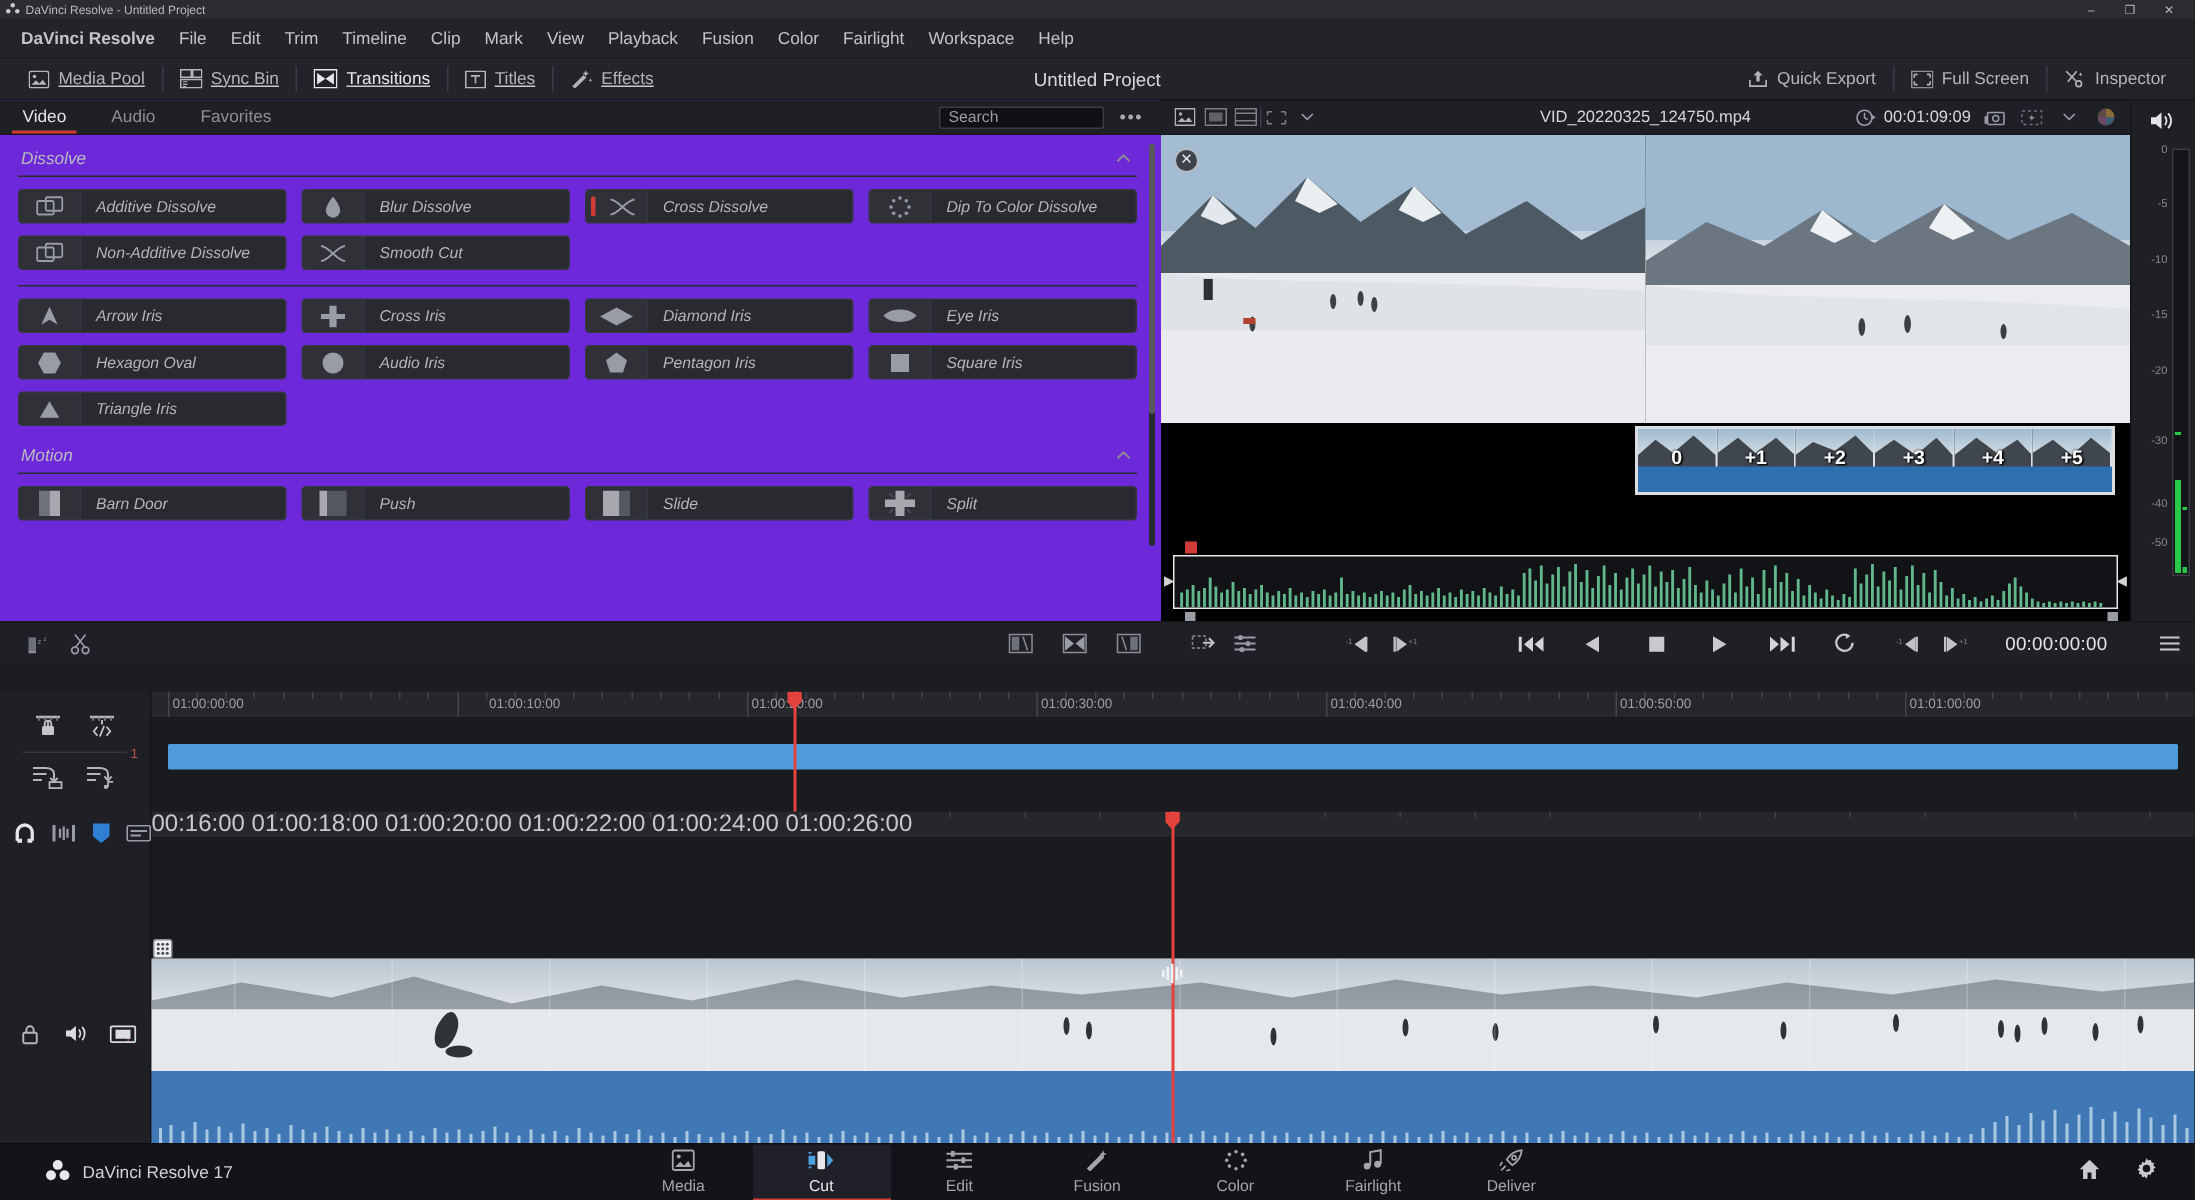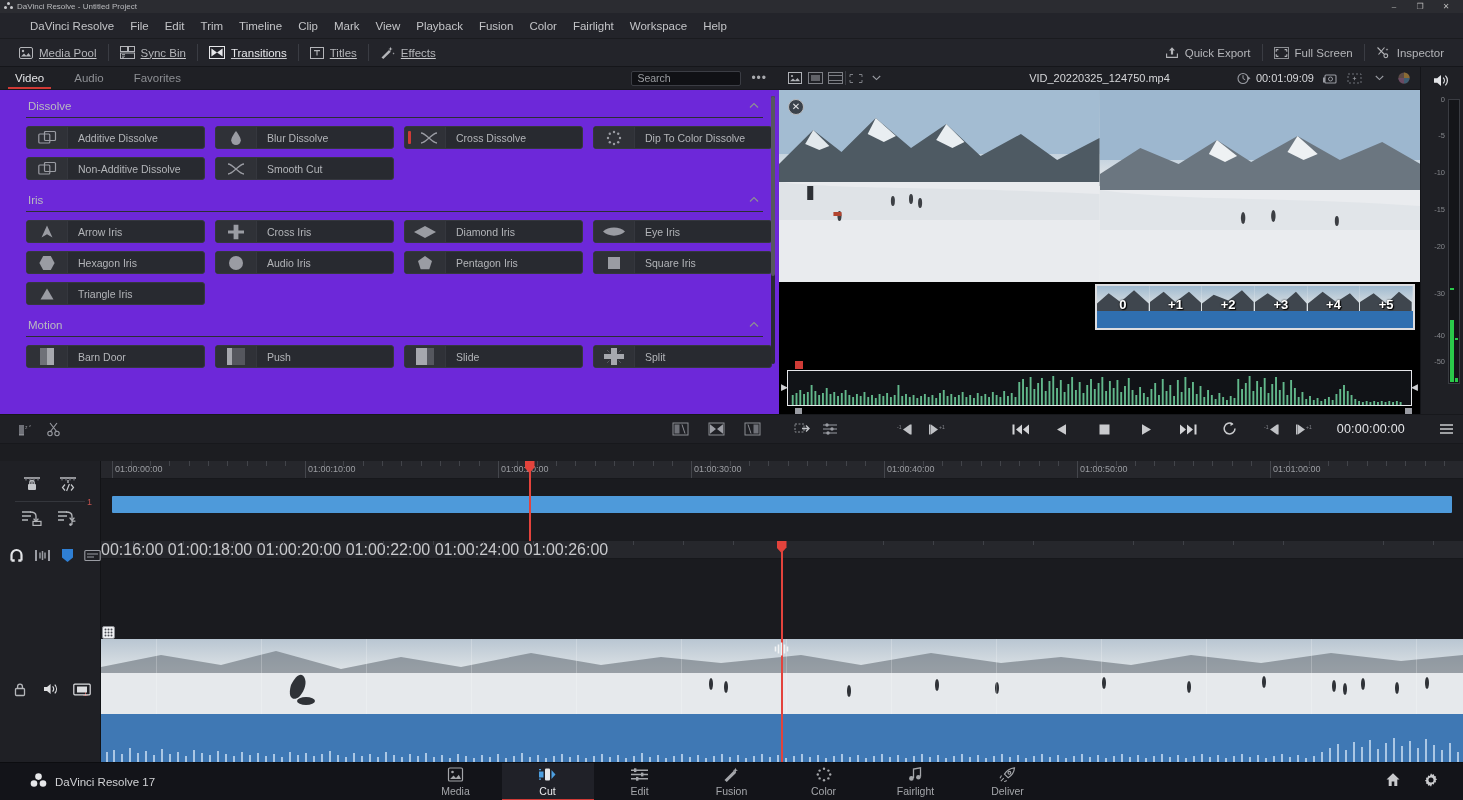--- a/index.html
+++ b/index.html
@@ -29,21 +29,21 @@
     font-size:8px; color:#bbb;
   }
 
   
   .menubar {
     height: 26px; background: #23242a; display: flex; align-items: center;
     padding-left: 6px; font-size: 11.5px; color: #c3c4c7; flex:none;
     border-bottom: 1px solid #1a1b1f;
   }
   .menubar .mi { padding: 0 8px; line-height: 26px; white-space: nowrap; cursor: default; }
-  .menubar .mi.brand { font-weight: 400; margin-left: 16px; }
+  .menubar .mi.brand { font-weight: 700; }
 
   
   .toolbar {
     height: 28px; background: #23242a; display: flex; align-items: center;
     padding: 0 8px; flex:none; position: relative;
     border-bottom: 1px solid #15161a;
   }
   .tb-group { display:flex; align-items:center;text-decoration:underline; }
   .tb-item {
     display:flex;align-items:center;gap:6px; padding: 0 11px; height:24px;
@@ -73,21 +73,21 @@
   .fx-tab.sel { color:#e3e4e7; }
   .fx-tab.sel::after{content:"";position:absolute;left:8px;right:8px;bottom:0;height:2px;background:#d13a36;}
   .fx-search-wrap { margin-left:auto; display:flex; align-items:center; gap:4px; padding-right:6px; }
   .fx-search {
     width:110px; height:15px; background:#101115; border:1px solid #3b3d44; border-radius:2px;
     font-size:10.5px; color:#9b9da2; padding:0 5px; font-family:inherit;
   }
   .fx-search::placeholder{color:#9b9da2;}
   .fx-dots { font-size:12px; color:#a9aaae; letter-spacing:1px; padding:0 6px; cursor:default; }
 
-  .fx-scroll { flex:1; overflow:hidden; position:relative; padding: 6px 16px 0 26px; }
+  .fx-scroll { flex:1; overflow:hidden; position:relative; padding: 6px 16px 0 12px; font-style: italic; }
   .fx-sec-head {
     display:flex; align-items:center; justify-content:space-between;
     font-size:11.5px; color:#b9bbbf; padding: 4px 4px 4px 2px;
   }
   .fx-sec-head .chev { font-size:9px; color:#8d8f94; }
   .fx-sec-rule { height:1px; background:#2c2e34; margin: 1px 0 8px 0; }
   .fx-grid { display:grid; grid-template-columns: repeat(4, 179px); gap: 8px 10px; margin-bottom: 10px;}
   .fx-item {
     display:flex; align-items:stretch; height:23px; background:#282a30;
     border:1px solid #35373e; border-radius:3px; overflow:hidden; cursor:default;
@@ -294,20 +294,21 @@
           <svg width="15" height="13" viewBox="0 0 15 13">
               <path d="M1.5 11.5L9 4l1.8 1.8L3.3 13z" fill="#b4b5b9"></path>
               <path d="M10.5 0.8l.6 1.6 1.6.6-1.6.6-.6 1.6-.6-1.6-1.6-.6 1.6-.6z" fill="#b4b5b9"></path>
               <path d="M13.6 6.2l.35.95.95.35-.95.35-.35.95-.35-.95-.95-.35.95-.35z" fill="#b4b5b9"></path>
             </svg>
         </span>
         <span>Effects</span>
       </div>
     </div>
 
+    <div class="tb-title">Untitled Project</div>
 
     <div class="tb-right">
       <div class="tb-item">
         <span class="ico">
           <svg width="14" height="13" viewBox="0 0 14 13">
               <path d="M7 1.2l3 3.2H8.1v4H5.9v-4H4z" fill="#b4b5b9"></path>
               <path d="M1.6 7.4v4h10.8v-4" fill="none" stroke="#b4b5b9" stroke-width="1.1"></path>
             </svg>
         </span>
         <span>Quick Export</span>
@@ -422,28 +423,20 @@
           <div class="fx-item">
             <div class="fx-thumb">
               <svg width="20" height="14" viewBox="0 0 20 14">
                   <path d="M2 2c5 0 11 10 16 10M2 12c5 0 11-10 16-10" fill="none" stroke="#9a9ca3" stroke-width="1.3"></path>
                 </svg>
             </div>
             <div class="fx-label">Smooth Cut</div>
           </div>
         </div>
 
-        <div class="fx-sec-head">
-          <span>Iris</span>
-          <span class="chev">
-            <svg width="10" height="7" viewBox="0 0 10 7">
-                <path d="M1 5.5L5 1.5l4 4" fill="none" stroke="#8d8f94" stroke-width="1.2"></path>
-              </svg>
-          </span>
-        </div>
         <div class="fx-sec-rule"></div>
         <div class="fx-grid">
           <div class="fx-item">
             <div class="fx-thumb">
               <svg width="14" height="15" viewBox="0 0 14 15">
                   <path d="M7 1.5l5.5 12L7 10.2 1.5 13.5z" fill="#9a9ca3"></path>
                 </svg>
             </div>
             <div class="fx-label">Arrow Iris</div>
           </div>
@@ -470,21 +463,21 @@
                 </svg>
             </div>
             <div class="fx-label">Eye Iris</div>
           </div>
           <div class="fx-item">
             <div class="fx-thumb">
               <svg width="18" height="16" viewBox="0 0 18 16">
                   <path d="M5.2 1h7.6l3.8 7-3.8 7H5.2L1.4 8z" fill="#9a9ca3"></path>
                 </svg>
             </div>
-            <div class="fx-label">Hexagon Iris</div>
+            <div class="fx-label">Hexagon Oval</div>
           </div>
           <div class="fx-item">
             <div class="fx-thumb">
               <svg width="16" height="16" viewBox="0 0 16 16">
                   <ellipse cx="8" cy="8" rx="7" ry="7" fill="#9a9ca3"></ellipse>
                 </svg>
             </div>
             <div class="fx-label">Audio Iris</div>
           </div>
           <div class="fx-item">
@@ -1107,21 +1100,21 @@
               <circle cx="13.6" cy="15.6" r="1.4" fill="#b4b6ba"></circle>
             </svg>
         </div>
       </div>
     </div>
 
     <div class="tl-upper-body">
       <div class="ruler">
         <span class="lbl" style="left:11px">01:00:00:00</span>
         <span class="tick" style="left:11px;height:18px"></span>
-        <span class="lbl" style="left:204px">01:00:10:00</span>
+        <span class="lbl" style="left:222px">01:00:10:00</span>
         <span class="tick" style="left:204px;height:18px"></span>
         <span class="lbl" style="left:397px">01:00:20:00</span>
         <span class="tick" style="left:397px;height:18px"></span>
         <span class="lbl" style="left:590px">01:00:30:00</span>
         <span class="tick" style="left:590px;height:18px"></span>
         <span class="lbl" style="left:783px">01:00:40:00</span>
         <span class="tick" style="left:783px;height:18px"></span>
         <span class="lbl" style="left:976px">01:00:50:00</span>
         <span class="tick" style="left:976px;height:18px"></span>
         <span class="lbl" style="left:1169px">01:01:00:00</span>

